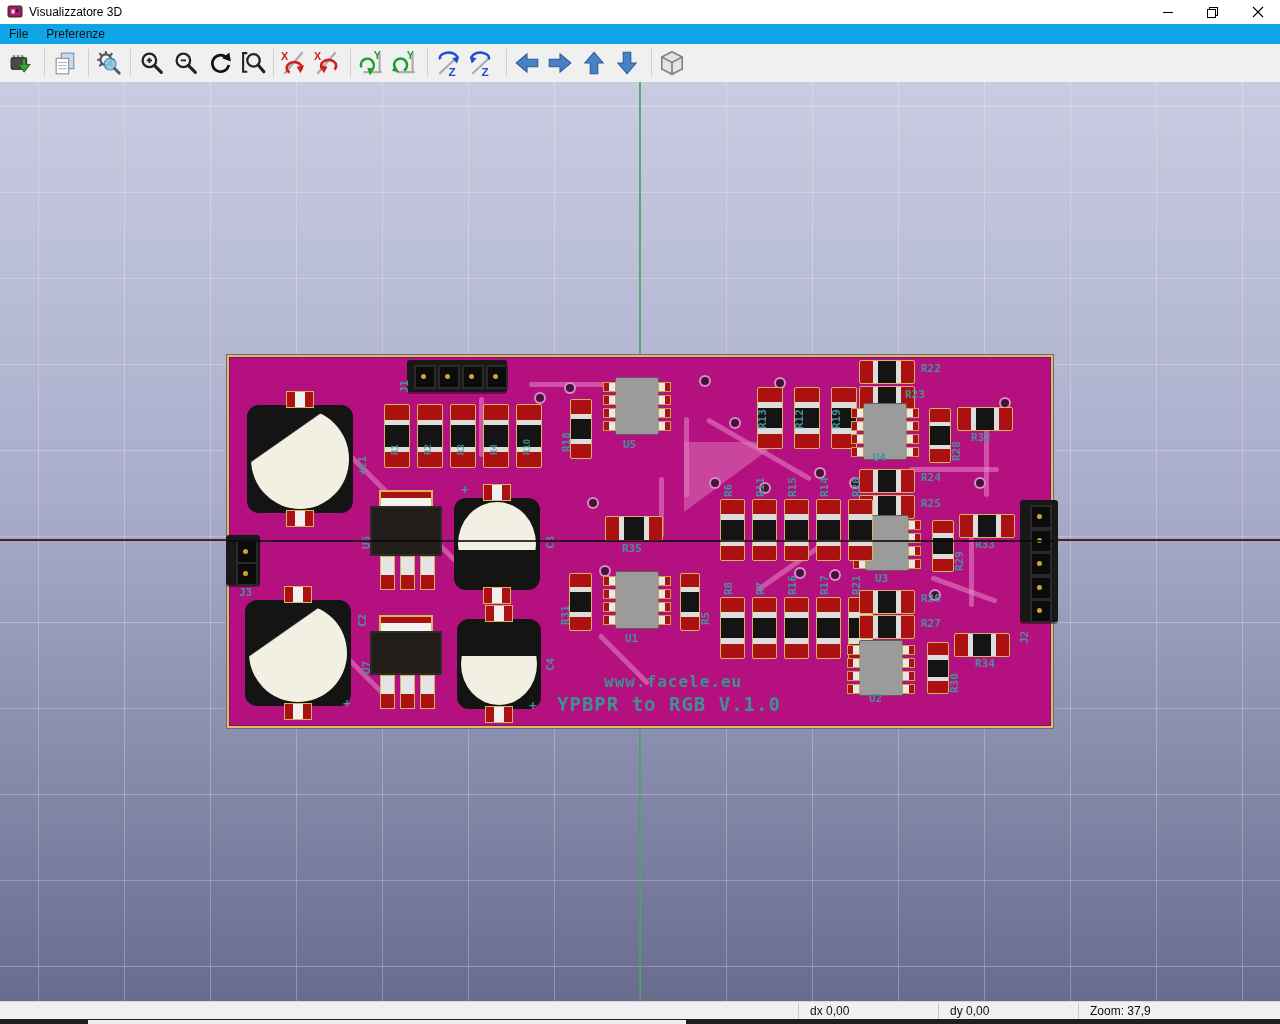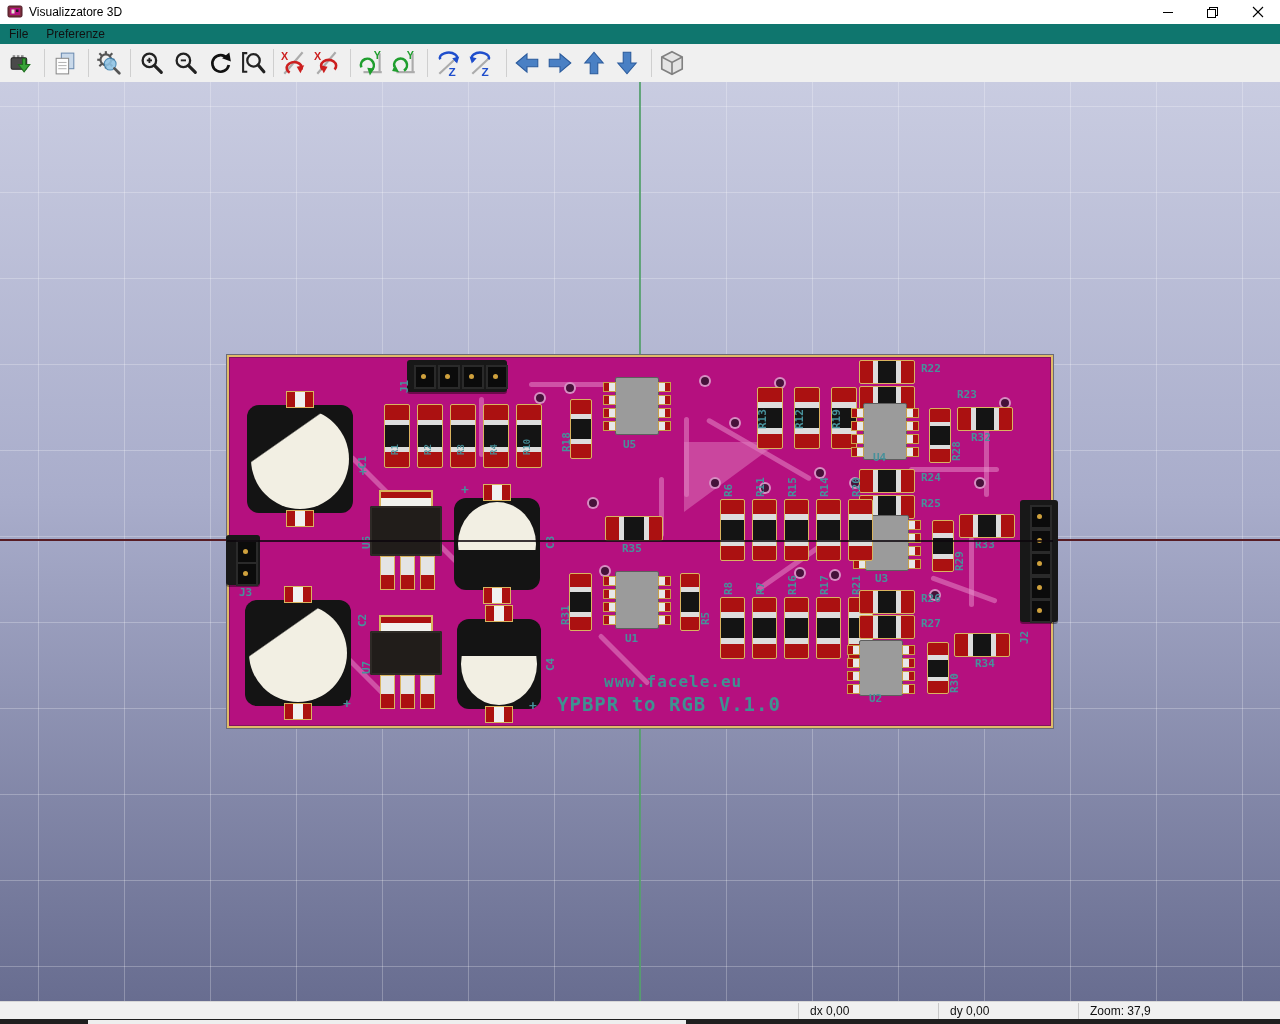--- a/index.html
+++ b/index.html
@@ -6,21 +6,21 @@
   body{width:1280px;height:1024px;overflow:hidden;position:relative;
        font-family:"Liberation Sans",sans-serif;background:#fff;
        -webkit-font-smoothing:antialiased;}
   
   .titlebar{position:absolute;left:0;top:0;width:1280px;height:24px;background:#fff;
             display:flex;align-items:center;}
   .appicon{width:16px;height:16px;margin:0 6px 0 7px;flex:0 0 auto;}
   .title{font-size:12px;color:#000;}
   .winbtns{position:absolute;right:0;top:0;height:24px;display:flex;}
   .wbtn{width:45px;height:24px;display:flex;align-items:center;justify-content:center;cursor:default;}
-  .menubar{position:absolute;left:0;top:24px;width:1280px;height:20px;background:#0f766e;
+  .menubar{position:absolute;left:0;top:24px;width:1280px;height:20px;background:#0ea5e9;
            display:flex;align-items:center;font-size:12px;color:#111;}
   .menuitem{padding:2px 9px;}
   
   .toolbar{position:absolute;left:0;top:44px;width:1280px;height:38px;background:#f0f0f0;
            border-bottom:1px solid #b9b9c4;}
   .tbtn{position:absolute;top:4px;width:30px;height:30px;display:flex;align-items:center;justify-content:center;}
   .tsep{position:absolute;top:5px;width:1px;height:28px;background:#cfcfcf;}
   
   .viewport{position:absolute;left:0;top:82px;width:1280px;height:919px;
             background:linear-gradient(180deg,#c9cce1 0%,#a9adcb 45%,#686d90 100%);}
@@ -351,21 +351,21 @@
       <span class="ref" style="left: 394px; top: 82px;">U5</span>
       <div class="comp resv" style="left: 528px; top: 30px; width: 26px; height: 62px;"></div>
       <span class="ref rot" style="left: 528px; top: 72px;">R13</span>
       <div class="comp resv" style="left: 565px; top: 30px; width: 26px; height: 62px;"></div>
       <span class="ref rot" style="left: 565px; top: 72px;">R12</span>
       <div class="comp resv" style="left: 602px; top: 30px; width: 26px; height: 62px;"></div>
       <span class="ref rot" style="left: 602px; top: 72px;">R19</span>
       <div class="comp resh" style="left: 630px; top: 3px; width: 56px; height: 24px;"></div>
       <span class="ref" style="left: 692px; top: 6px;">R22</span>
       <div class="comp resh" style="left: 630px; top: 29px; width: 56px; height: 24px;"></div>
-      <span class="ref" style="left: 728px; top: 32px;">R23</span>
+      <span class="ref" style="left: 676px; top: 32px;">R23</span>
       <div class="comp soic" style="left: 634px; top: 46px; width: 44px; height: 57px;">
         <div class="sp spl" style="top: 4px;"></div>
         <div class="sp spr" style="top: 4px;"></div>
         <div class="sp spl" style="top: 17px;"></div>
         <div class="sp spr" style="top: 17px;"></div>
         <div class="sp spl" style="top: 30px;"></div>
         <div class="sp spr" style="top: 30px;"></div>
         <div class="sp spl" style="top: 43px;"></div>
         <div class="sp spr" style="top: 43px;"></div>
       </div>

